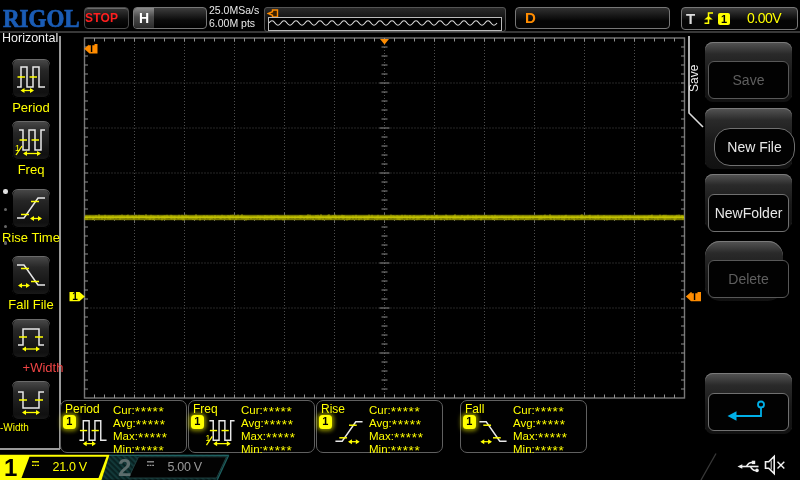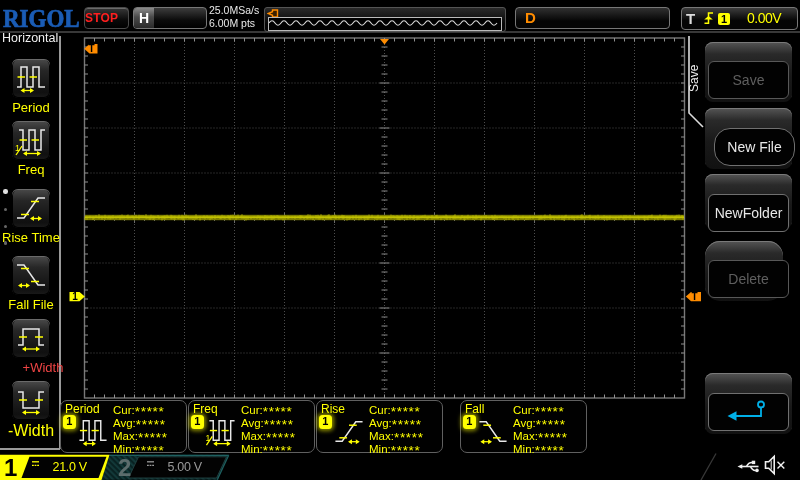--- a/index.html
+++ b/index.html
@@ -132,21 +132,21 @@
   background:linear-gradient(#4a4a4a,#262626 30%,#101010 85%,#1a1a1a);box-shadow:inset 0 1px 0 #6a6a6a, inset 0 0 0 1px #000;">
   <svg width="34" height="34" viewBox="0 0 34 34" style="position:absolute;left:2px;top:2.5px;">
       <path d="M4 8 L9 8 L9 24 L25 24 L25 8 L30 8" stroke="#e8e8e8" stroke-width="1.5" fill="none"></path>
       <line x1="5" y1="16" x2="13" y2="16" stroke="#ffff00" stroke-width="1.5"></line>
       <line x1="21" y1="16" x2="29" y2="16" stroke="#ffff00" stroke-width="1.5"></line>
       <line x1="9.5" y1="28.5" x2="24.5" y2="28.5" stroke="#ffff00" stroke-width="1.3"></line>
       <polygon points="8,28.5 12,25.9 12,31.1" fill="#ffff00"></polygon>
       <polygon points="26,28.5 22,25.9 22,31.1" fill="#ffff00"></polygon>
     </svg>
   </div>
-<div class="abs" style="left:0;top:422px;width:62px;text-align:center;color:#ffff00;font-size:16px;">-Width</div>
+<div class="abs" style="left:0;top:422px;width:62px;text-align:left;color:#ffff00;font-size:10px;">-Width</div>
 <div class="abs" style="left:3px;top:189px;width:4.5px;height:4.5px;border-radius:50%;background:#e0e0e0;"></div>
 <div class="abs" style="left:3.5px;top:207.5px;width:3.5px;height:3.5px;border-radius:50%;background:#666;"></div>
 <div class="abs" style="left:3.5px;top:224.5px;width:3.5px;height:3.5px;border-radius:50%;background:#666;"></div>
 <div class="abs" style="left:3.5px;top:241px;width:3.5px;height:3.5px;border-radius:50%;background:#666;"></div>
 
 <svg class="abs" style="left:686px;top:36px;" width="20" height="95" viewBox="0 0 20 95">
   <path d="M3 0 L3 77 L17 91" stroke="#ddd" stroke-width="1.6" fill="none"></path>
   <text x="-56" y="12" transform="rotate(-90)" fill="#f0f0f0" font-size="12">Save</text>
 </svg>
 

